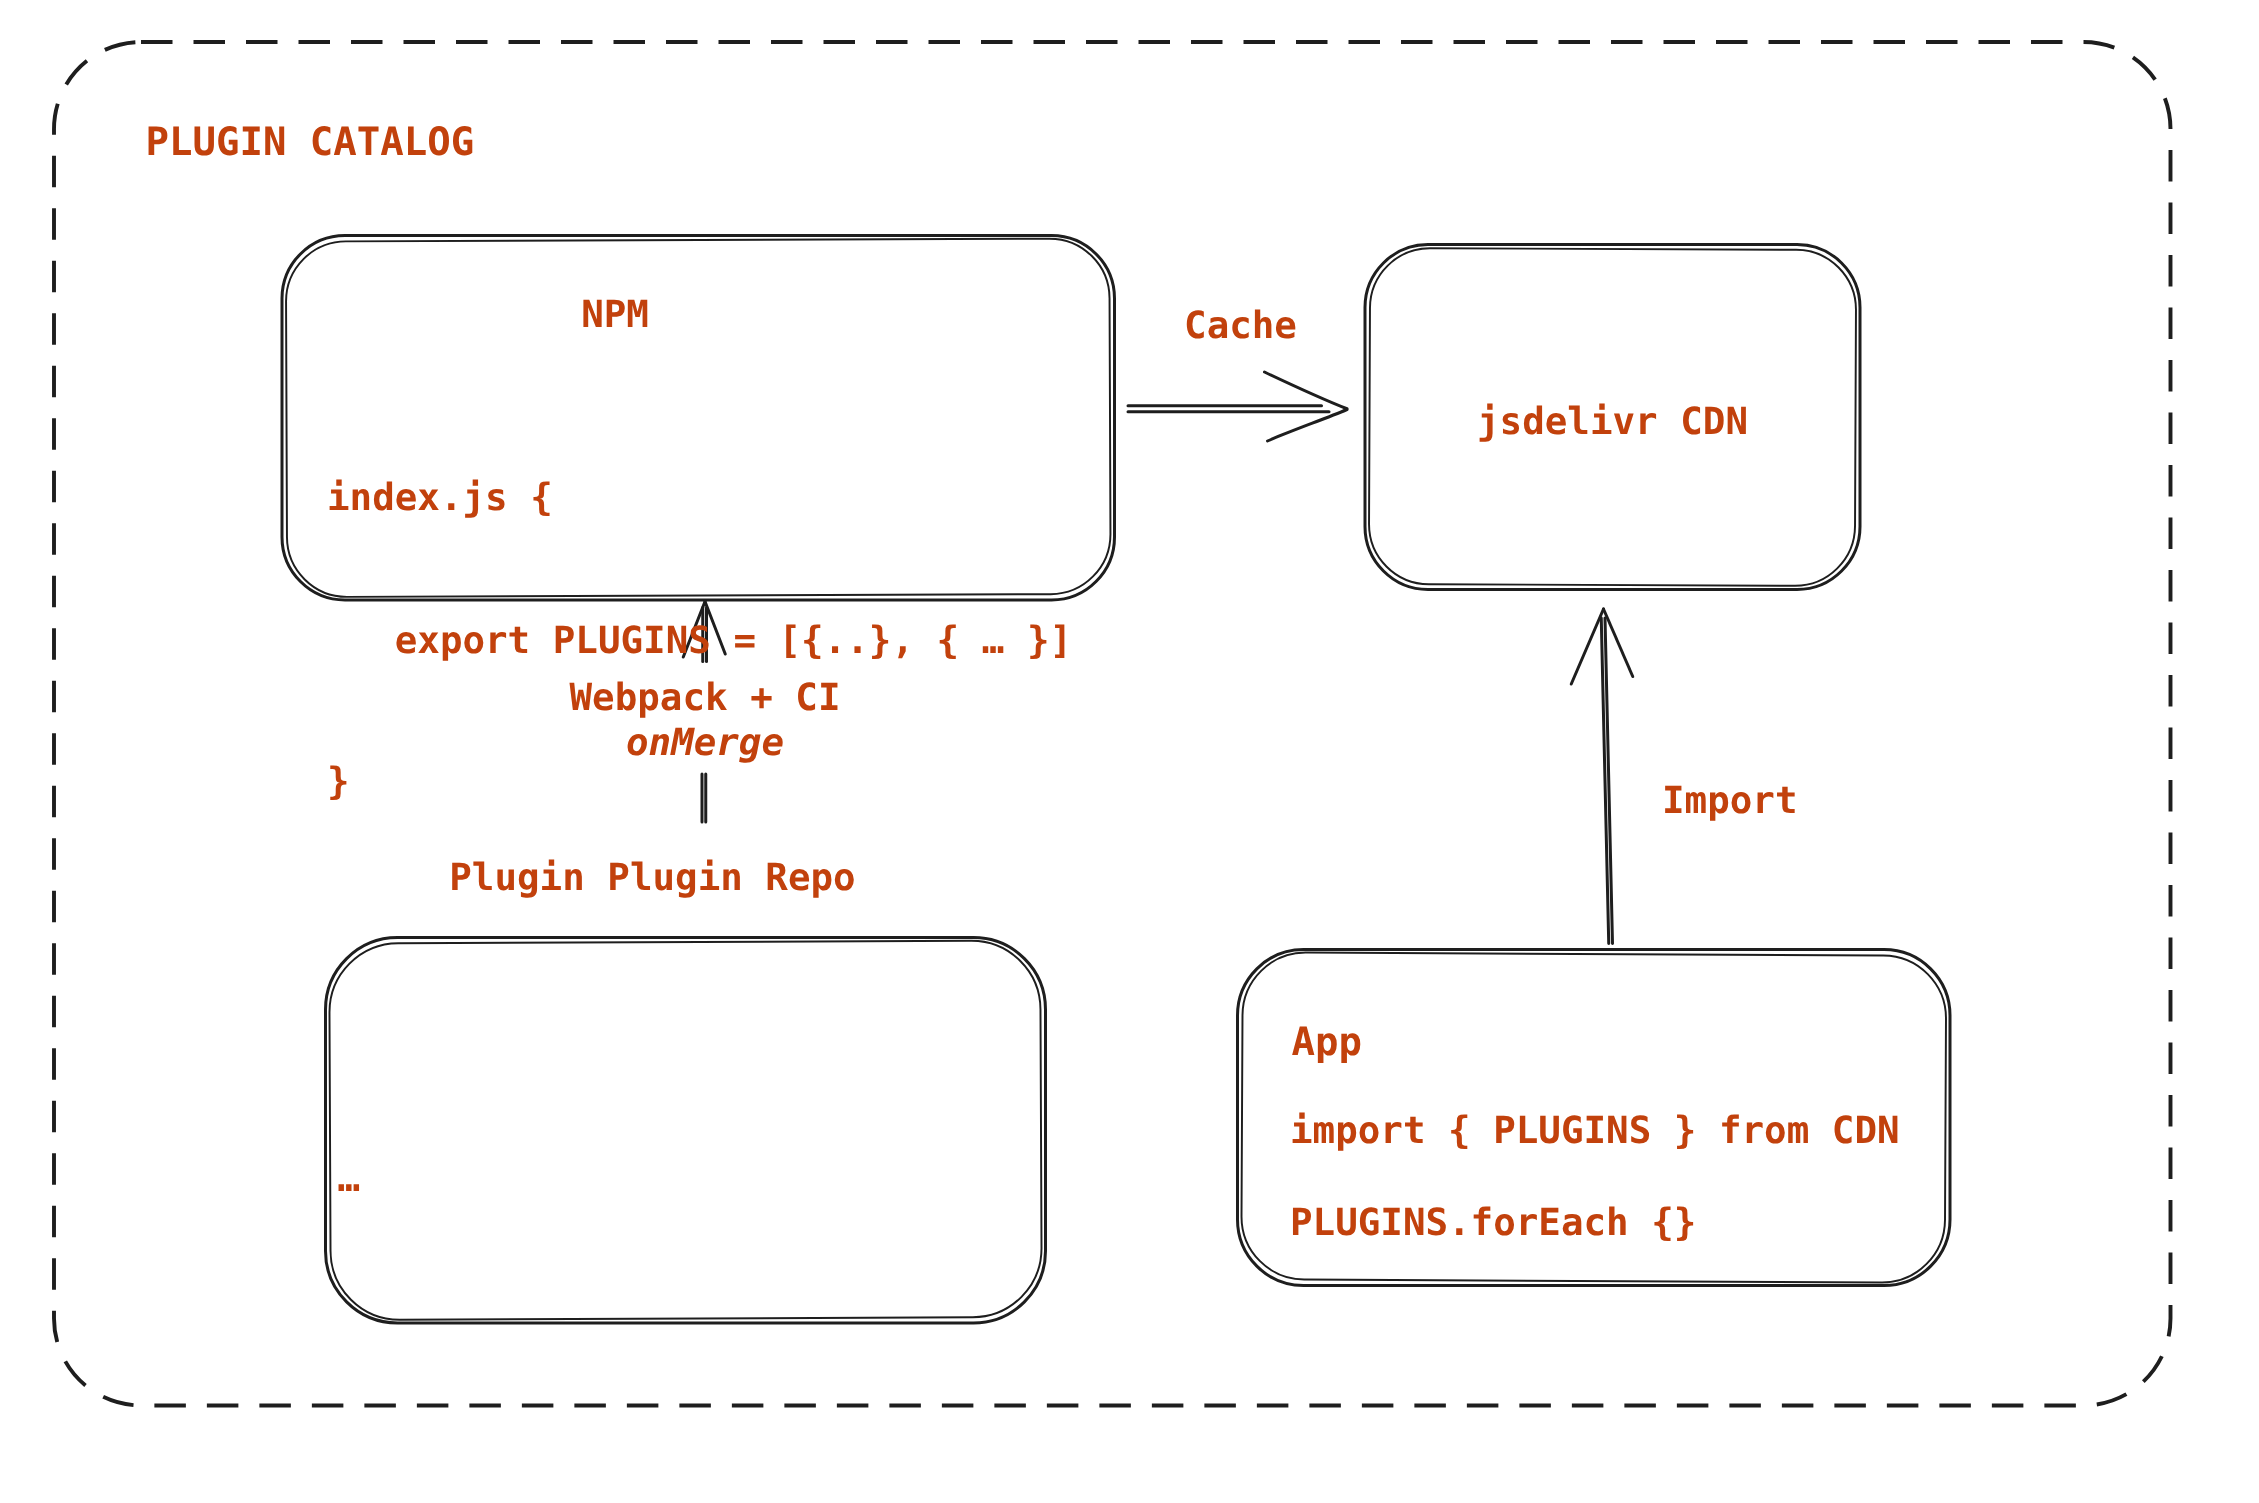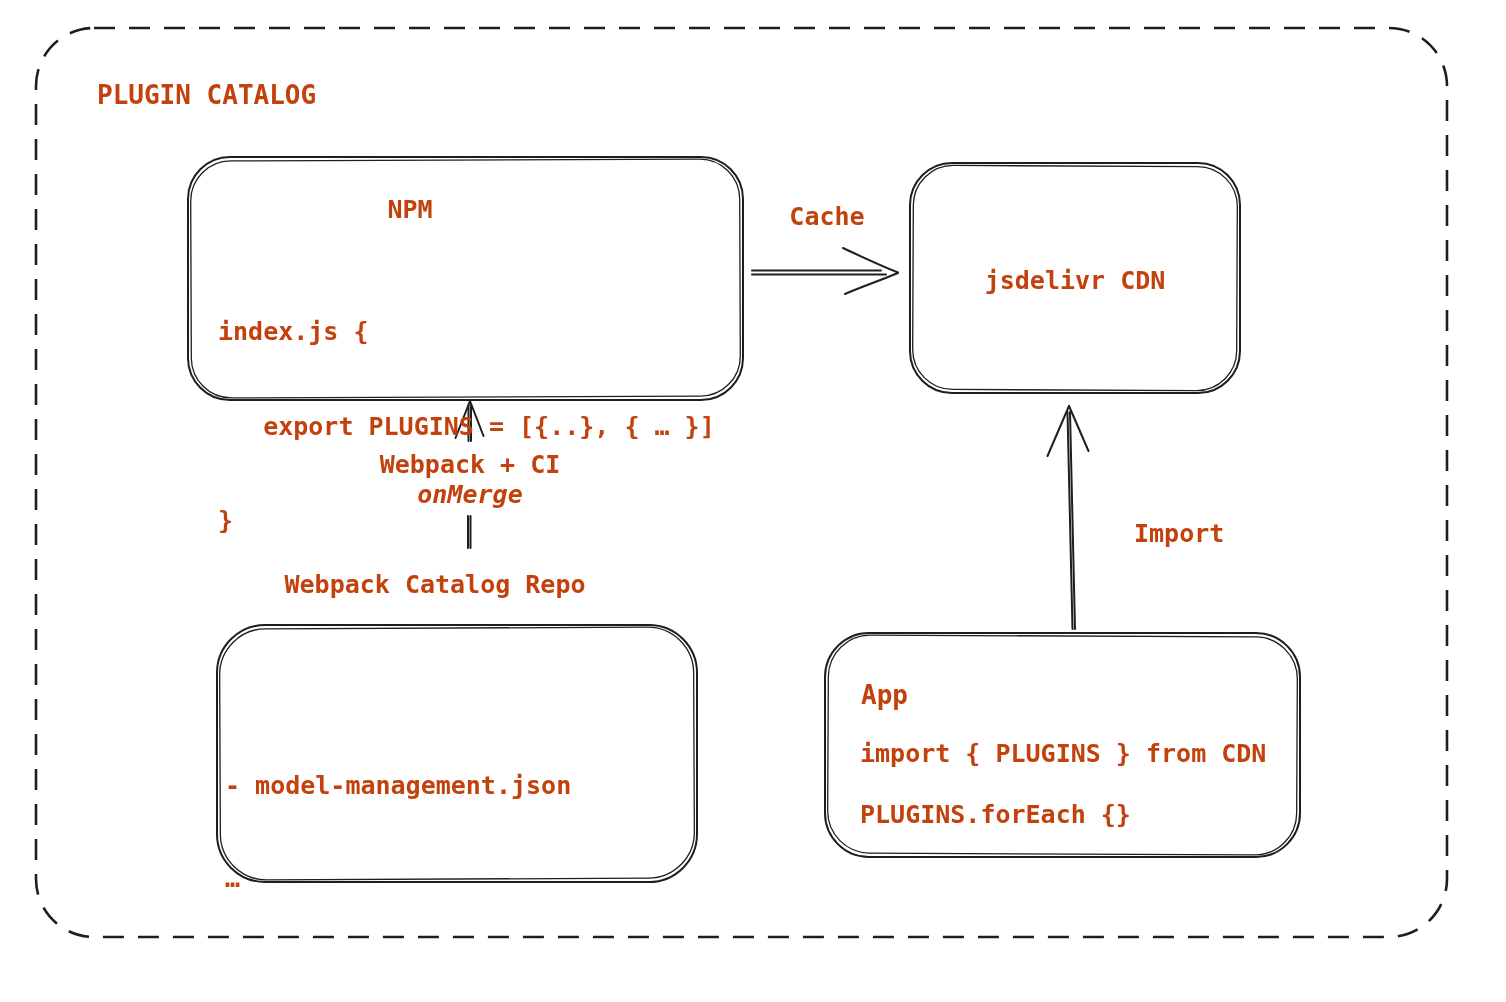--- a/index.html
+++ b/index.html
@@ -105,25 +105,24 @@
     <div>}</div>
   </div>
 
   <div class="lbl center" style="left:827px; top:202px;">Cache</div>
 
   <div class="lbl center" style="left:1075px; top:266px;">jsdelivr CDN</div>
 
   <div class="lbl center" style="left:470px; top:450px;">Webpack + CI</div>
   <div class="lbl center" style="left:470px; top:480px;font-style:italic;">onMerge</div>
 
-  <div class="lbl center" style="left:435px; top:570px;">Webpack Catalog Repo</div>
+  <div class="lbl center" style="left:435px; top:570px;">Plugin Plugin Repo</div>
   <div class="lbl codeblock repo-list" style="left:225px; top:708px;">
-    <div>- model-management.json</div>
     <div>…</div>
   </div>
 
-  <div class="lbl" style="left:1108px; top:519px;margin-left:26px;">Import</div>
+  <div class="lbl" style="left:1108px; top:519px;">Import</div>
 
   <div class="lbl big" style="left:861px; top:681px;">App</div>
   <div class="lbl" style="left:860px; top:739px;">import { PLUGINS } from CDN</div>
   <div class="lbl" style="left:860px; top:800px;">PLUGINS.forEach {}</div>
 
 </div>
 
 </body></html>

